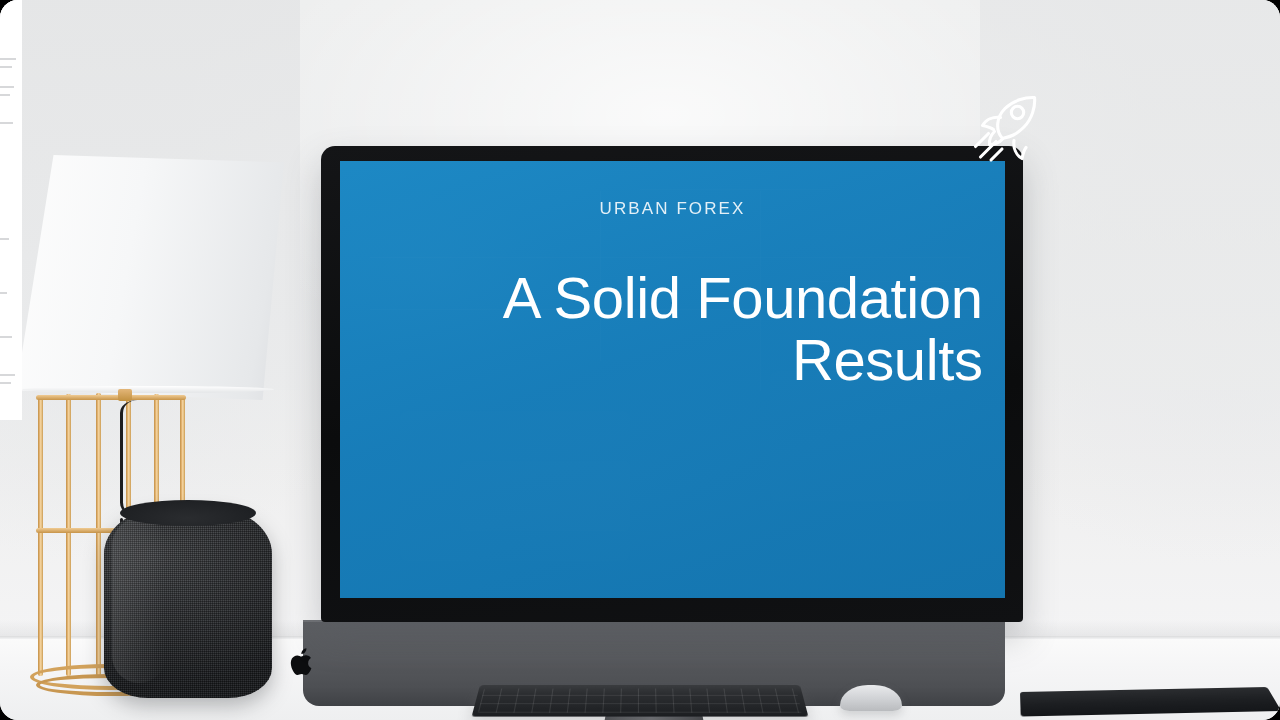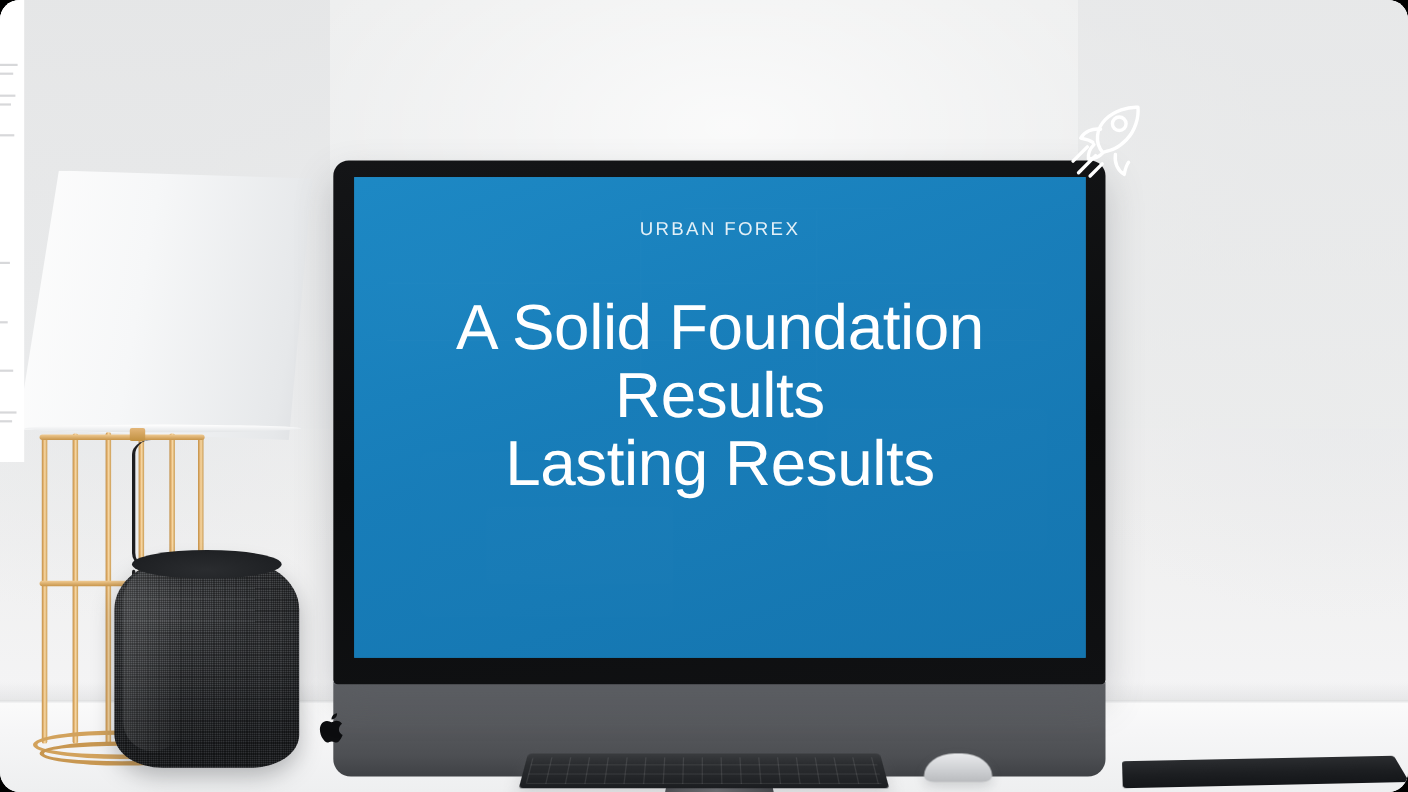--- a/index.html
+++ b/index.html
@@ -128,21 +128,21 @@
   }
   .homepod-sheen {
     position:absolute; left:8px; top:10px; width:54px; height:165px;
     background:linear-gradient(90deg, rgba(255,255,255,.10), rgba(255,255,255,0));
     border-radius:40px;
   }
 
   
   .imac { position:absolute; left:303px; top:146px; }
   .imac-body {
-    position:absolute; left:0; top:0; width:702px; height:476px;
+    position:absolute; left:18px; top:0; width:702px; height:476px;
     background:linear-gradient(175deg,#141517 0%,#0b0c0d 55%,#101113 100%);
     border-radius:14px 14px 4px 4px;
     box-shadow:0 16px 34px rgba(90,93,98,.30);
     text-decoration:underline;
   }
   .imac-chin {
     position:absolute; left:0; top:474px; width:702px; height:86px;
     background:linear-gradient(180deg,#5c5e62 0%,#57595d 45%,#4d4f53 78%,#3f4145 100%);
     border-radius:0 0 16px 16px;
   }
@@ -187,21 +187,21 @@
     position:absolute; inset:0;
     display:flex; flex-direction:column; align-items:center;
   }
   .eyebrow {
     margin-top:38px;
     color:rgba(255,255,255,.88);
     font-size:17px; letter-spacing:2.1px; font-weight:400;
   }
   .headline {
     margin-top:48px;
-    width:620px; text-align:center;
+    width:620px; text-align:right;
     color:#ffffff;
     font-size:58px; line-height:62px; font-weight:300;
     letter-spacing:-.4px;
   }
   .headline .ln { display:block; }
 
   
   .rocket { position:absolute; left:962px; top:86px; width:88px; height:88px; }
 
   
@@ -327,21 +327,20 @@
           <div class="chartline2" style="left:470px; top:120px; width:150px; height:1px;"></div>
           <div class="chartline2" style="left:120px; top:300px; width:170px; height:70px; border-radius:6px; background:rgba(255,255,255,.06);"></div>
         </div>
         <div class="screen-tint"></div>
 
         <div class="screen-content">
           <div class="eyebrow">URBAN FOREX</div>
           <div class="headline">
             <span class="ln">A Solid Foundation</span>
             <span class="ln">Results</span>
-            <span class="ln">Lasting Results</span>
           </div>
         </div>
       </div>
     </div>
   </div>
 
   <div class="rocket">
     <svg viewBox="0 0 88 88" width="88" height="88" aria-hidden="true">
       <g fill="none" stroke="#ffffff" stroke-width="3.1" stroke-linecap="round" stroke-linejoin="round">
 

